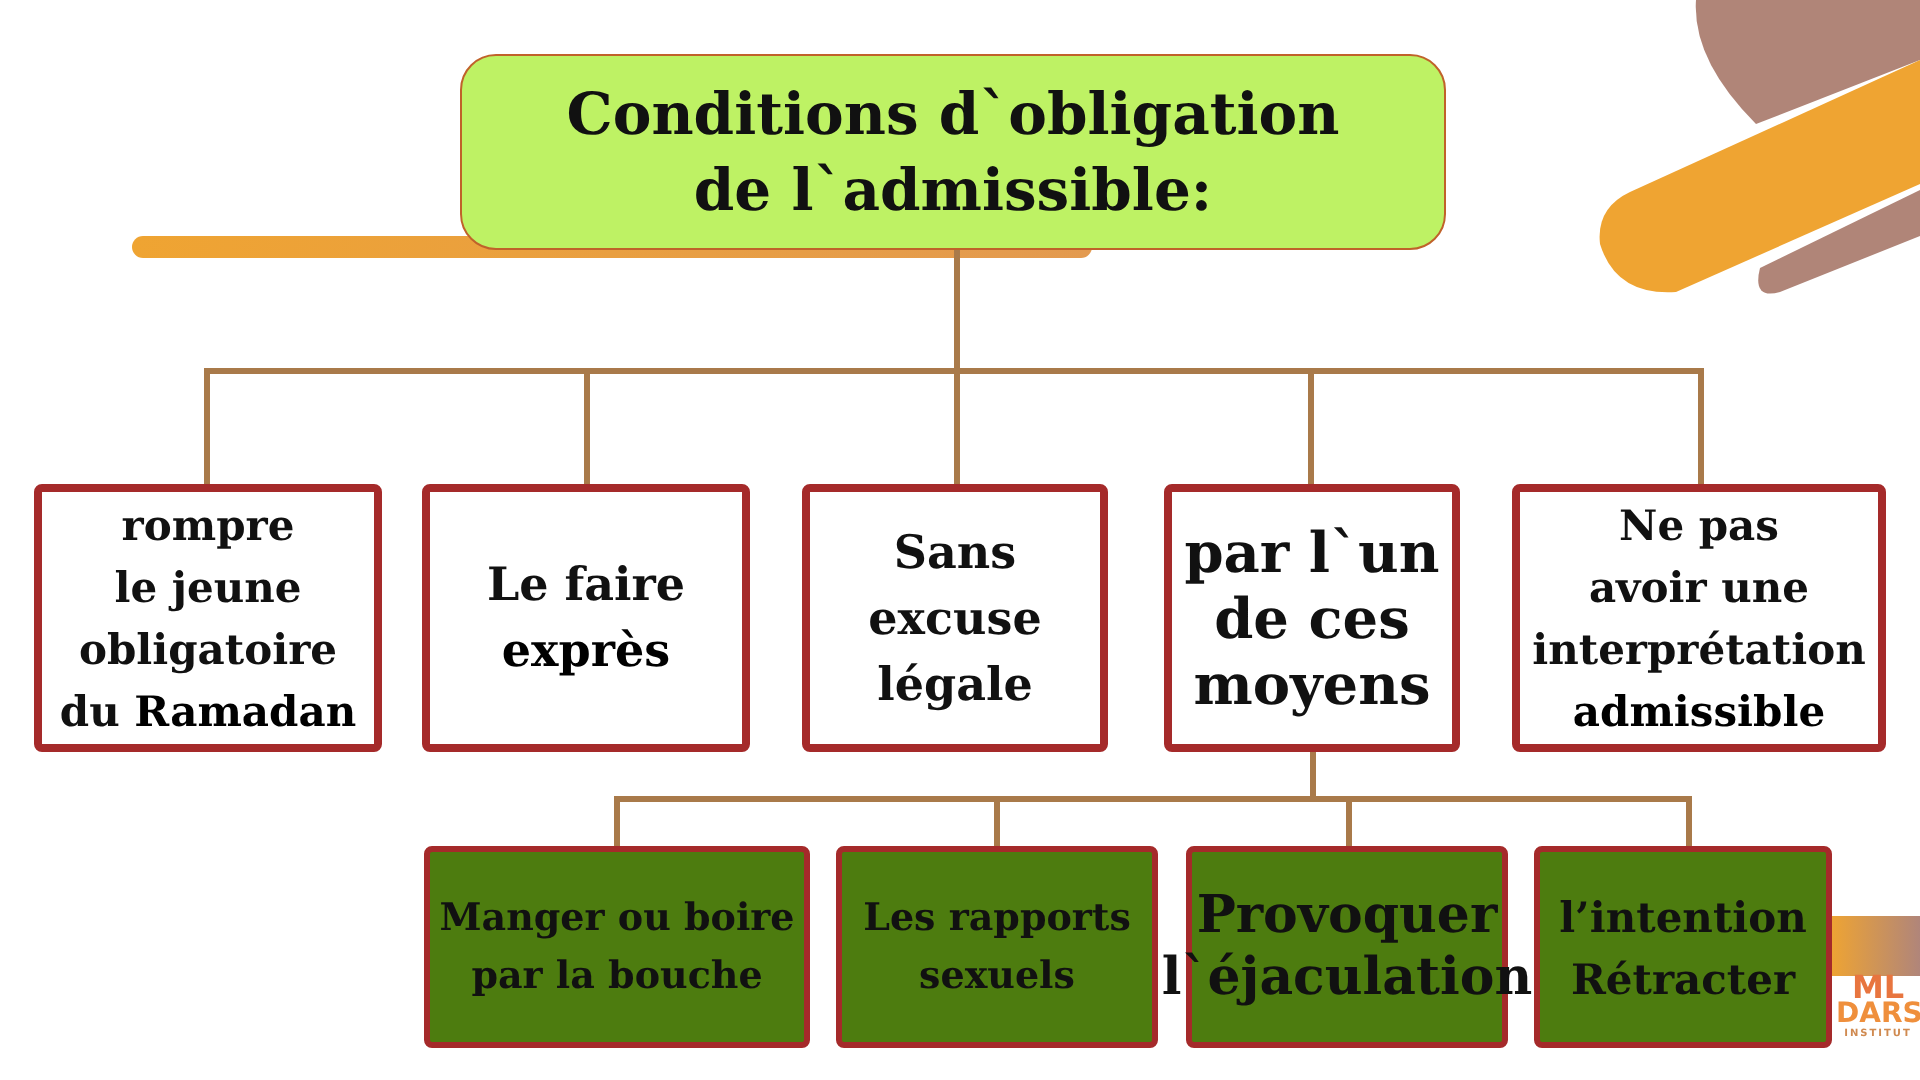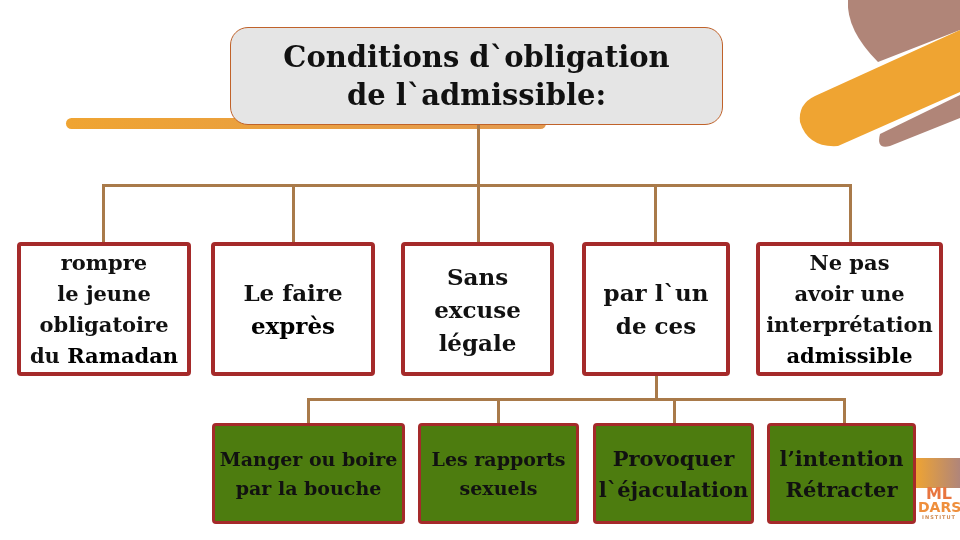--- a/index.html
+++ b/index.html
@@ -1,21 +1,21 @@
 <!DOCTYPE html>
 <html><head>
 <meta charset="utf-8">
 <style>
   html, body { margin:0; padding:0; }
   body { width:960px; height:540px; position:relative; overflow:hidden; background:#ffffff;
          font-family:"DejaVu Serif", "Liberation Serif", serif; }
   .deco { position:absolute; }
   .line { position:absolute; background:#a97a4a; }
   .title-box { position:absolute; left:230px; top:27px; width:493px; height:98px;
-               background:#e5e5e5; border:1.5px solid #c0622a; border-radius:18px;
+               background:#bef264; border:1.5px solid #c0622a; border-radius:18px;
                display:flex; align-items:center; justify-content:center; text-align:center;
                font-weight:bold; font-size:29px; line-height:38px; color:#111; box-sizing:border-box; }
   .box { position:absolute; box-sizing:border-box; border:4px solid #a52a2a; border-radius:4px;
          background:#fff; display:flex; align-items:center; justify-content:center; text-align:center;
          font-weight:bold; color:#111; }
   .box.top { font-size:21px; line-height:31px; }
   .box.bottom { background:#4d7c0f; border-width:3.5px; font-size:19px; line-height:29px; }
   .hl { color:#000000; }
   .logo { position:absolute; font-family:"DejaVu Sans", "Liberation Sans", sans-serif; font-weight:bold; color:#ef8f3c; }
 </style>
@@ -77,24 +77,25 @@
 </div>
 
 <div class="box top" style="left:401px;top:242px;width:153px;height:134px;font-size:23px;line-height:33px">
   <div>
     <div>Sans</div>
     <div>excuse</div>
     <div>légale</div>
   </div>
 </div>
 
-<div class="box top" style="left:582px;top:242px;width:148px;height:134px;font-size:23px;line-height:33px">
+<div class="box top" style="left:582px;top:242px;width:148px;height:134px;font-size:28px;line-height:33px">
   <div>
     <div>par l`un</div>
     <div>de ces</div>
+    <div>moyens</div>
   </div>
 </div>
 
 <div class="box top" style="left:756px;top:242px;width:187px;height:134px">
   <div>
     <div>Ne pas</div>
     <div>avoir une</div>
     <div>interprétation</div>
     <div class="hl">admissible</div>
   </div>
@@ -112,21 +113,21 @@
     <div>Manger ou boire</div>
     <div>par la bouche</div>
   </div>
 </div>
 <div class="box bottom" style="left:418px;top:423px;width:161px;height:101px">
   <div>
     <div>Les rapports</div>
     <div>sexuels</div>
   </div>
 </div>
-<div class="box bottom" style="left:593px;top:423px;width:161px;height:101px;font-size:21px;line-height:31px">
+<div class="box bottom" style="left:593px;top:423px;width:161px;height:101px;font-size:26px;line-height:31px">
   <div>
     <div>Provoquer</div>
     <div>l`éjaculation</div>
   </div>
 </div>
 <div class="box bottom" style="left:767px;top:423px;width:149px;height:101px;font-size:21px;line-height:31px">
   <div>
     <div>l’intention</div>
     <div>Rétracter</div>
   </div>

